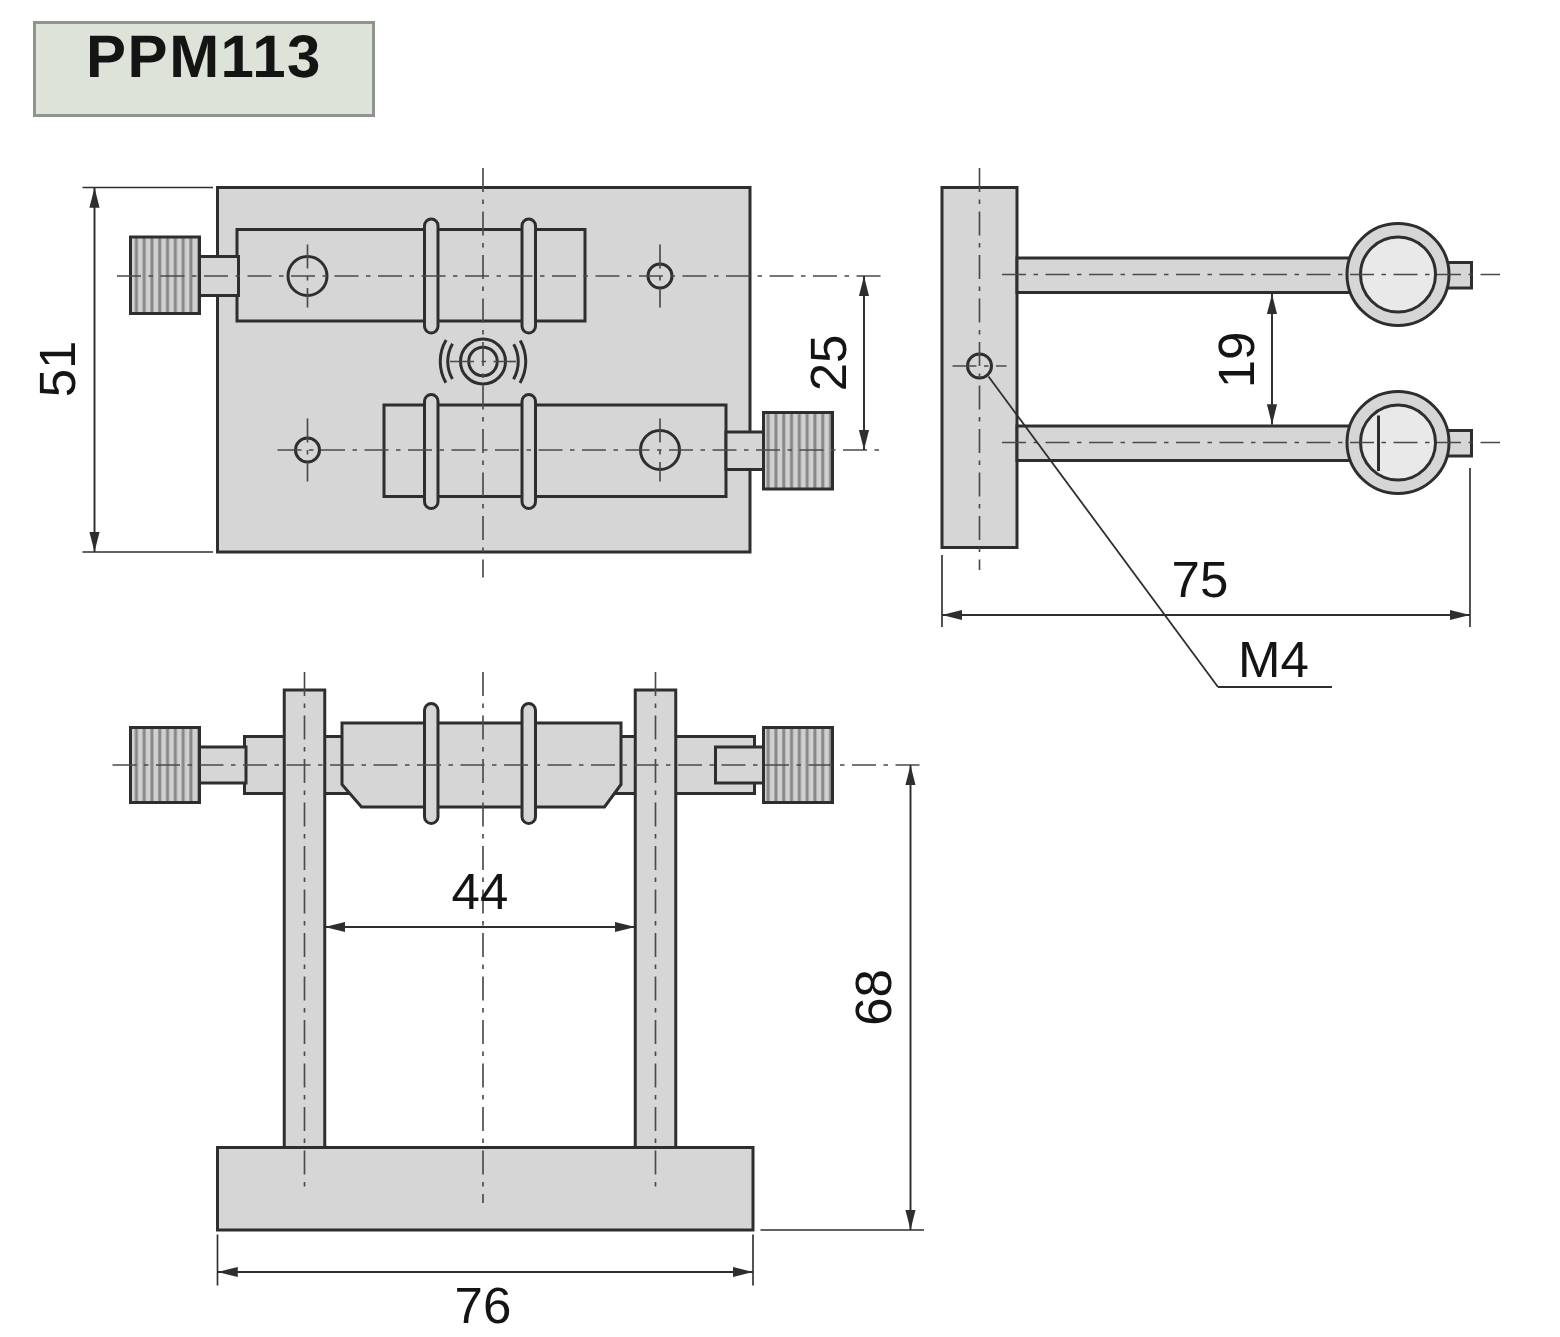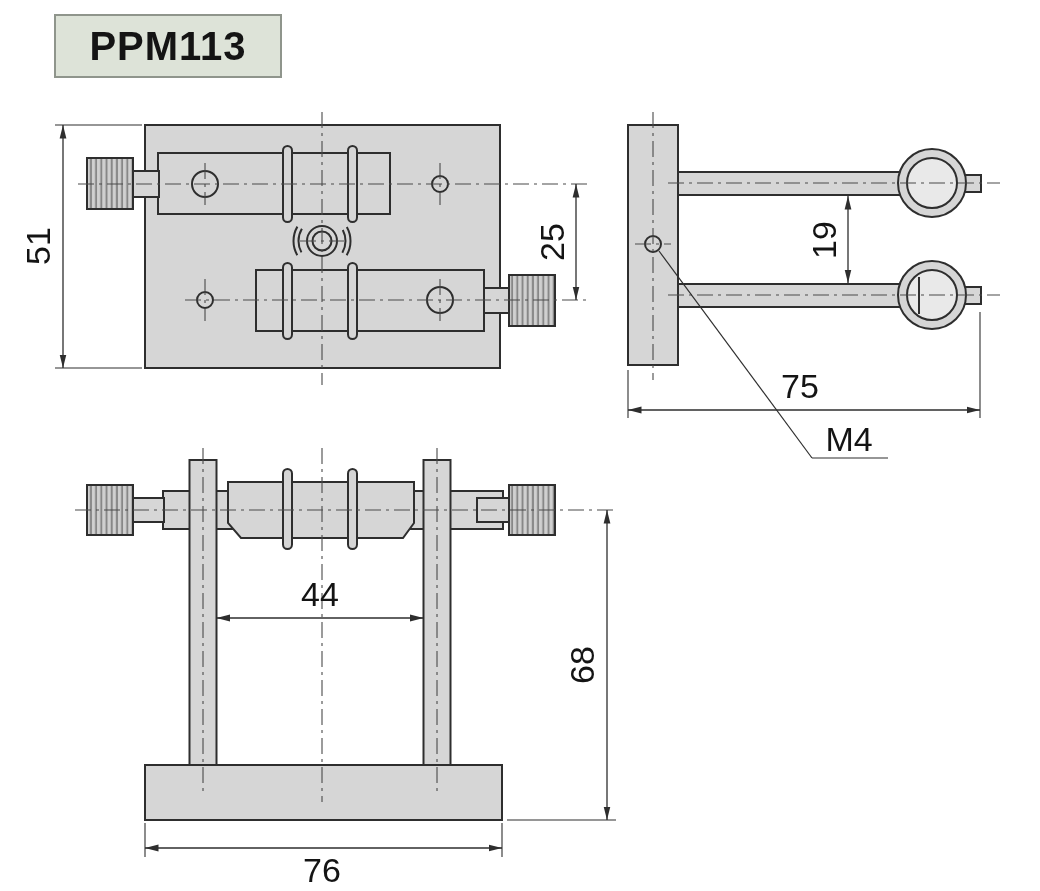--- a/index.html
+++ b/index.html
@@ -14,22 +14,22 @@
     --text:#141414;
   }
   html,body{margin:0;padding:0;background:var(--page-bg);}
   .canvas{
     position:relative;width:1040px;height:891px;background:var(--page-bg);
     font-family:"Liberation Sans", sans-serif;overflow:hidden;
   }
   .label-box{
     position:absolute;left:22px;top:14px;width:224px;height:60px;
     background:var(--label-box-bg);border:2px solid var(--label-box-border);
-    display:flex;align-items:center;justify-content:center;
-    font-size:40px;font-weight:600;color:var(--text);letter-spacing:1px;margin-left:32px;
+    display:flex;justify-content:center;
+    font-size:40px;font-weight:600;color:var(--text);letter-spacing:1px;
   }
   svg{display:block;}
   .part{fill:var(--part-fill);stroke:var(--line);stroke-width:2;}
   .bore{fill:var(--bore-fill);stroke:var(--line);stroke-width:2;}
   .hole{fill:none;stroke:var(--line);stroke-width:2;}
   .jaw{fill:none;stroke:var(--line);stroke-width:2;}
   .edge{fill:none;stroke:var(--line);stroke-width:2;}
   .knurl-rect{fill:url(#knurl);stroke:var(--line);stroke-width:2;}
   .cl{stroke:var(--centerline);stroke-width:1.1;stroke-dasharray:16 5 3 5;fill:none;}
   .dim-line{stroke:var(--dim);stroke-width:1.3;fill:none;}

